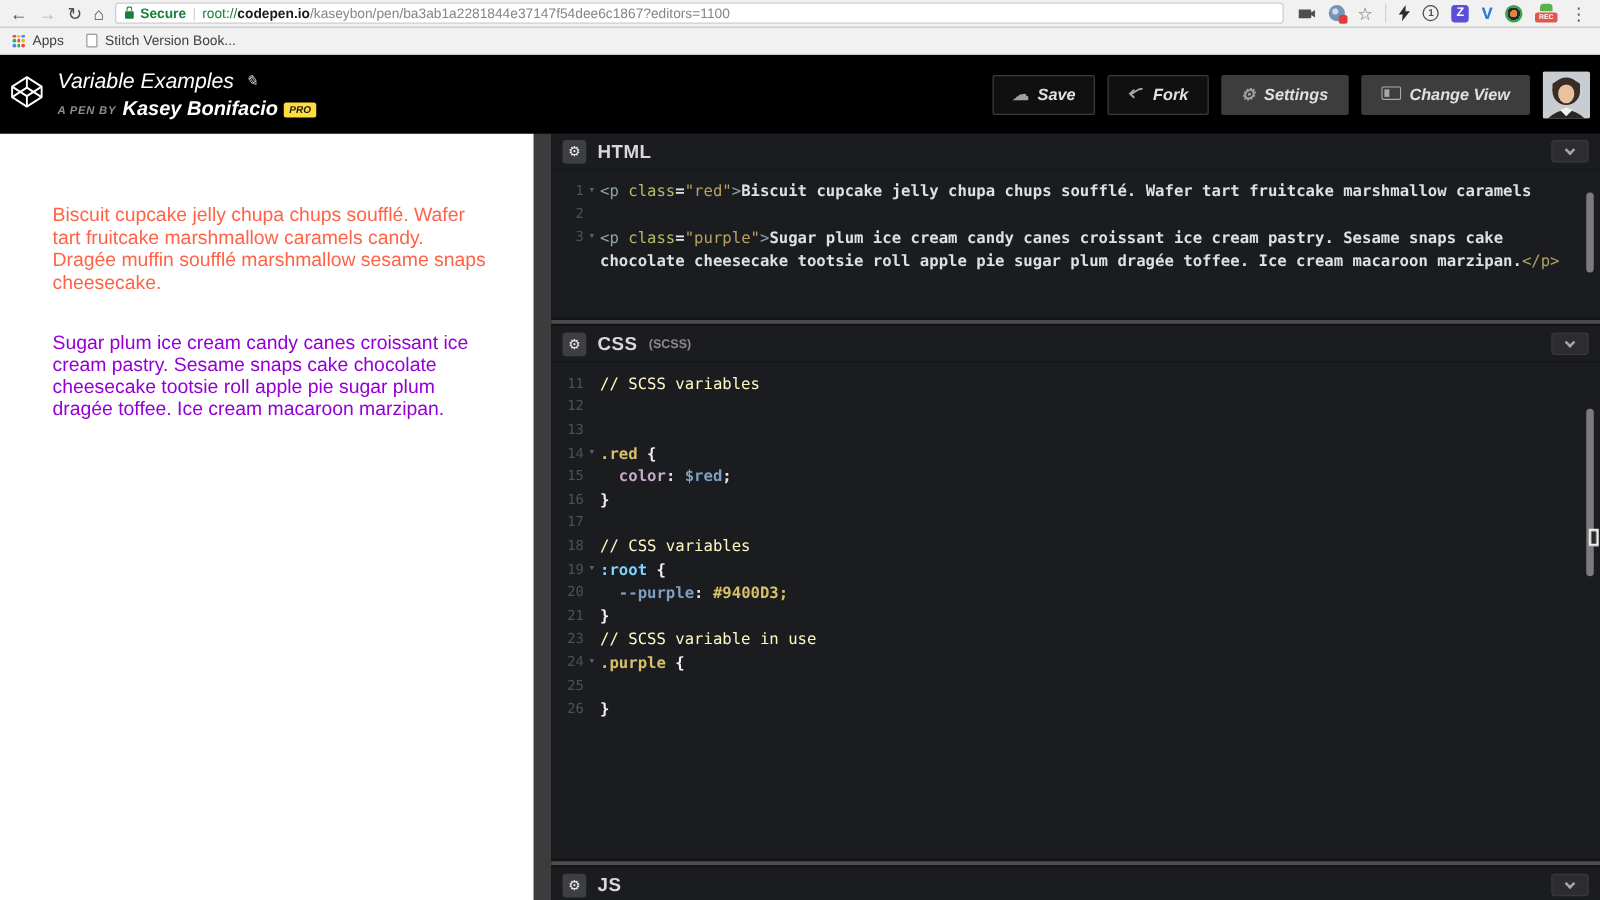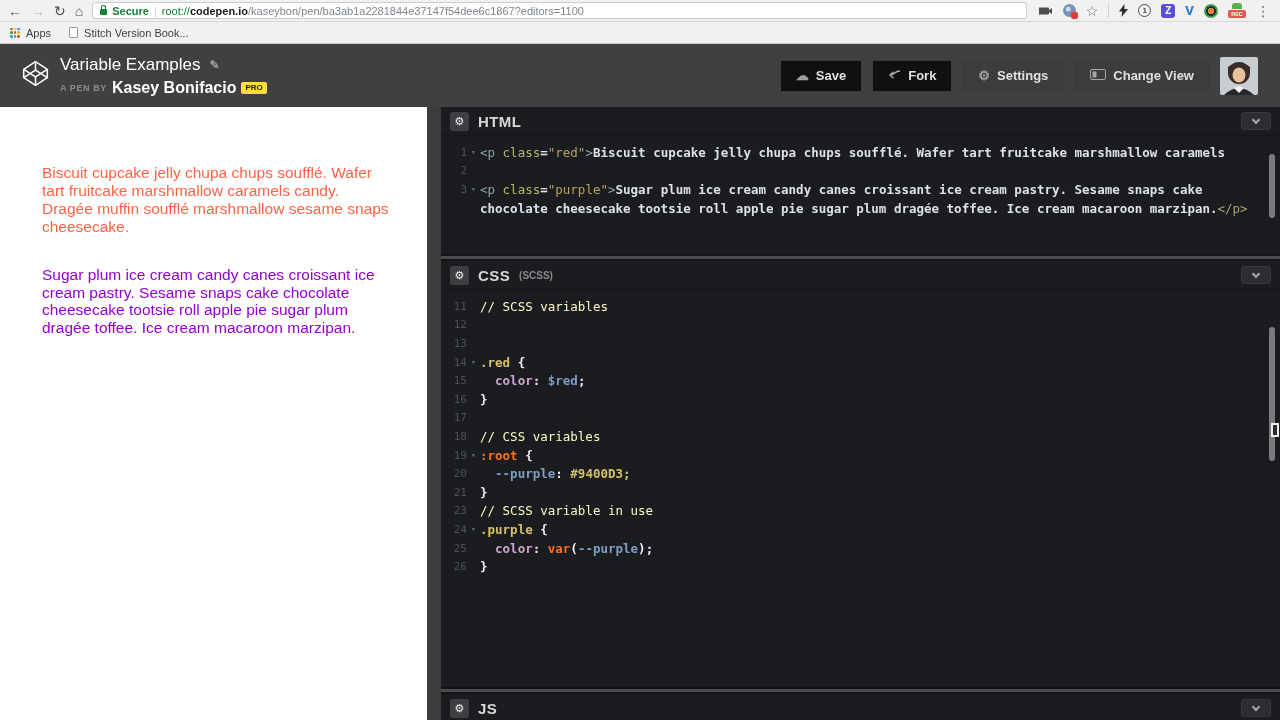--- a/index.html
+++ b/index.html
@@ -55,21 +55,21 @@
   .bookmarks {
     height:22px; background:#f1f1f1; border-bottom:1px solid #d0d0d0;
     display:flex; align-items:center; gap:6px; padding:0 10px; font-size:11px; color:#3b3f43;
   }
   .apps-grid { width:10px; height:10px; display:grid; grid-template-columns:repeat(3,1fr); gap:1px; }
   .apps-grid i { border-radius:50%; }
   .page-ic { width:9px; height:11px; border:1px solid #9b9b9b; border-radius:1px; background:#fff; margin-left:12px; }
   .bm-label { cursor:pointer; }
 
   
-  .pen-header { height:63px; background:#404040; display:flex; align-items:center; padding:0 22px; }
+  .pen-header { height:63px; background:#000000; display:flex; align-items:center; padding:0 8px;font-style:italic; }
   .logo { flex:none; margin-right:11px; }
   .pen-title { color:#fff; font-size:17px; display:flex; align-items:center; gap:9px; }
   .pencil { font-size:12px; color:#d8d8d8; cursor:pointer; }
   .byline { display:flex; align-items:center; gap:5px; margin-top:4px; }
   .byline-prefix { color:#8d8d8d; font-size:9px; font-weight:bold; letter-spacing:.6px; }
   .author { color:#fff; font-size:16px; font-weight:bold; cursor:pointer; }
   .pro { background:#ffdd40; color:#1a1a1a; font-size:8px; font-weight:bold; border-radius:2px; padding:1.5px 4px; }
   .actions { margin-left:auto; display:flex; align-items:center; gap:10px; }
   .btn { height:32px; display:flex; align-items:center; gap:7px; padding:0 15px;
     font-size:13px; font-weight:bold; color:#e0e0e0; border-radius:2px; cursor:pointer; }
@@ -117,21 +117,21 @@
   .tk-text { color:#dde1e5; font-weight:bold; }
   .tk-ctag { color:#b1a263; }
   .tk-u    { text-decoration:underline; }
   .tk-com  { color:#fef9c3; }
   .tk-sel  { color:#d6c168; font-weight:bold; }
   .tk-brace{ color:#f0f0f0; font-weight:bold; }
   .tk-prop { color:#c9a8cd; font-weight:bold; }
   .tk-var  { color:#7d9fc4; font-weight:bold; }
   .tk-val  { color:#d6c168; font-weight:bold; }
   .tk-def  { color:#efefef; font-weight:bold; }
-  .tk-key  { color:#f97316; font-weight:bold; }
+  .tk-key  { color:#7dd3fc; font-weight:bold; }
 
   .mouse-artifact { position:fixed; left:1271px; top:423px; width:8px; height:14px;
     border:2px solid #ececec; background:#2a2b2f; z-index:20; }
 </style>
 </head>
 <body>
 
 <div class="toolbar">
   <span class="nav-ic">←</span>
   <span class="nav-ic disabled">→</span>
@@ -290,21 +290,21 @@
           <div class="code-row"><span class="gut">14</span><span class="fold">▾</span><span class="code-text"><span class="tk-sel">.red</span><span class="tk-pun"> </span><span class="tk-brace">{</span></span></div>
           <div class="code-row"><span class="gut">15</span><span class="fold"></span><span class="code-text"><span class="tk-pun">  </span><span class="tk-prop">color</span><span class="tk-pun">: </span><span class="tk-var">$red</span><span class="tk-pun">;</span></span></div>
           <div class="code-row"><span class="gut">16</span><span class="fold"></span><span class="code-text"><span class="tk-brace">}</span></span></div>
           <div class="code-row"><span class="gut">17</span><span class="fold"></span><span class="code-text"></span></div>
           <div class="code-row"><span class="gut">18</span><span class="fold"></span><span class="code-text"><span class="tk-com">// CSS variables</span></span></div>
           <div class="code-row"><span class="gut">19</span><span class="fold">▾</span><span class="code-text"><span class="tk-key">:root</span><span class="tk-pun"> </span><span class="tk-brace">{</span></span></div>
           <div class="code-row"><span class="gut">20</span><span class="fold"></span><span class="code-text"><span class="tk-pun">  </span><span class="tk-var">--purple</span><span class="tk-pun">: </span><span class="tk-val">#9400D3;</span></span></div>
           <div class="code-row"><span class="gut">21</span><span class="fold"></span><span class="code-text"><span class="tk-brace">}</span></span></div>
           <div class="code-row"><span class="gut">23</span><span class="fold"></span><span class="code-text"><span class="tk-com">// SCSS variable in use</span></span></div>
           <div class="code-row"><span class="gut">24</span><span class="fold">▾</span><span class="code-text"><span class="tk-sel">.purple</span><span class="tk-pun"> </span><span class="tk-brace">{</span></span></div>
-          <div class="code-row"><span class="gut">25</span><span class="fold"></span><span class="code-text"><span class="tk-pun">  </span><span class="tk-prop">color</span><span class="tk-pun">: </span><span class="tk-key">var</span><span class="tk-brace">(</span><span class="tk-var">--purple</span><span class="tk-brace">)</span><span class="tk-pun">;</span></span></div>
+          <div class="code-row"><span class="gut">25</span><span class="fold"></span></div>
           <div class="code-row"><span class="gut">26</span><span class="fold"></span><span class="code-text"><span class="tk-brace">}</span></span></div>
         </div>
       <div class="sb-thumb" style="top:66px;height:134px;"></div>
     </div>
 
     <div class="resizer"></div>
 
     <div class="ed-section js-section">
       <div class="ed-head">
         <span class="gear-box">⚙</span>

